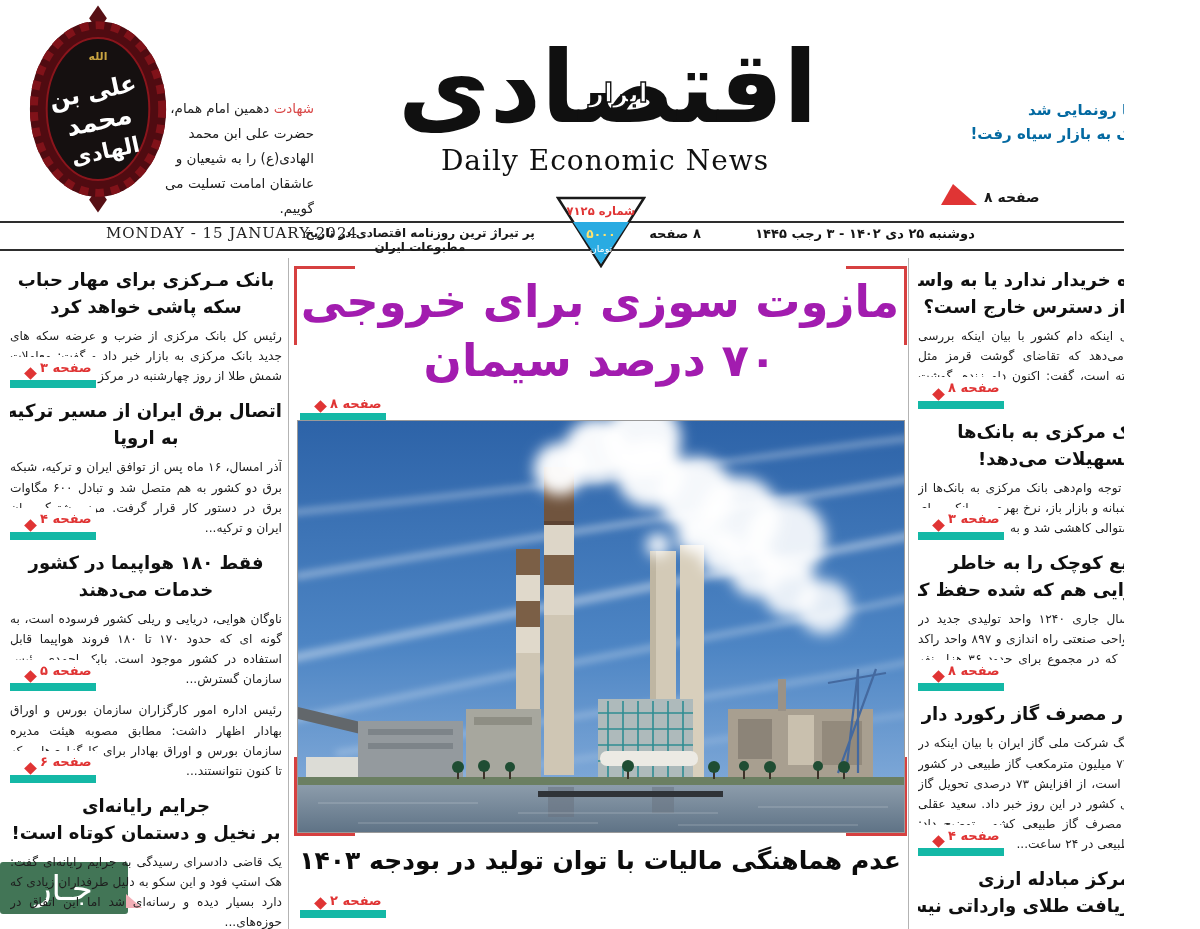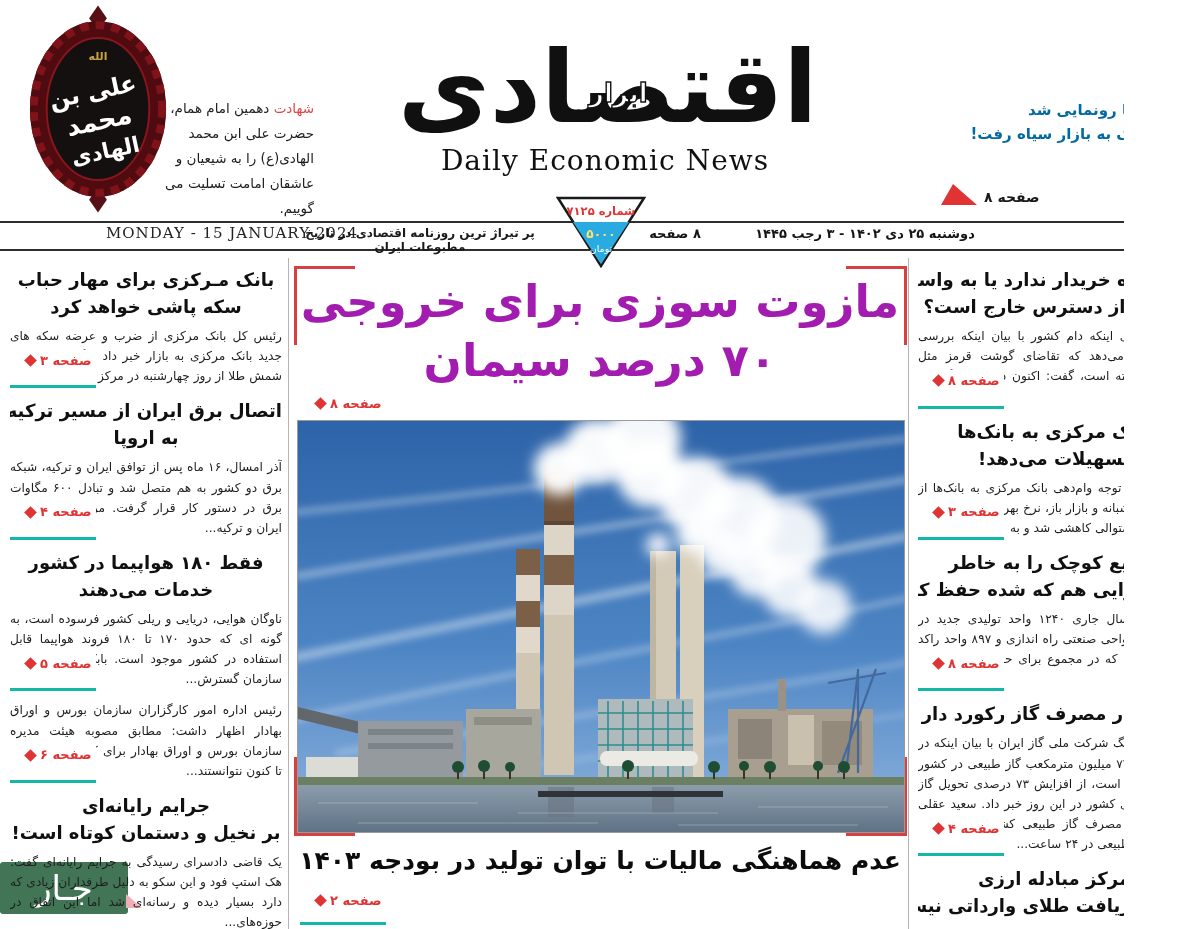--- a/index.html
+++ b/index.html
@@ -42,22 +42,22 @@
   .vdiv.l{left:288px;} .vdiv.r{left:908px;}
   .bracket{position:absolute;width:58px;height:76px;}
   .br-tl{left:294px;top:266px;border-top:3px solid #d64040;border-left:3px solid #d64040;}
   .br-tr{left:846px;top:266px;border-top:3px solid #d64040;border-right:3px solid #d64040;}
   .br-bl{left:294px;top:757px;border-bottom:3px solid #d64040;border-left:3px solid #d64040;}
   .br-br{left:846px;top:757px;border-bottom:3px solid #d64040;border-right:3px solid #d64040;}
 
   
   .lead-title{position:absolute;left:300px;top:272px;width:600px;direction:rtl;text-align:center;
               font-size:45px;font-weight:bold;line-height:1.32;color:#a21caf;}
-  .page-chip{display:inline-flex;direction:rtl;align-items:center;gap:5px;
-             border-bottom:3px solid #14b8a6;padding:0 4px 14px 16px;
+  .page-chip{display:inline-flex;direction:rtl;align-items:flex-end;gap:5px;
+             border-bottom:8px solid #14b8a6;padding:0 4px 2px 16px;
              color:#e03434;font-weight:bold;font-size:13px;white-space:nowrap;}
   .diamond-icon{width:9px;height:9px;background:#e03434;transform:rotate(45deg);flex:none;}
   .lead-chip{position:absolute;left:300px;top:396px;}
   .photo-frame{position:absolute;left:297px;top:420px;width:606px;height:411px;
                border:1px solid #9a9a9a;box-sizing:content-box;}
   .bottom-title{position:absolute;left:298px;top:846px;width:604px;direction:rtl;text-align:center;
                 font-size:25px;font-weight:bold;white-space:nowrap;color:#0c0c0c;}
   .bottom-chip{position:absolute;left:300px;top:893px;}
 
   

